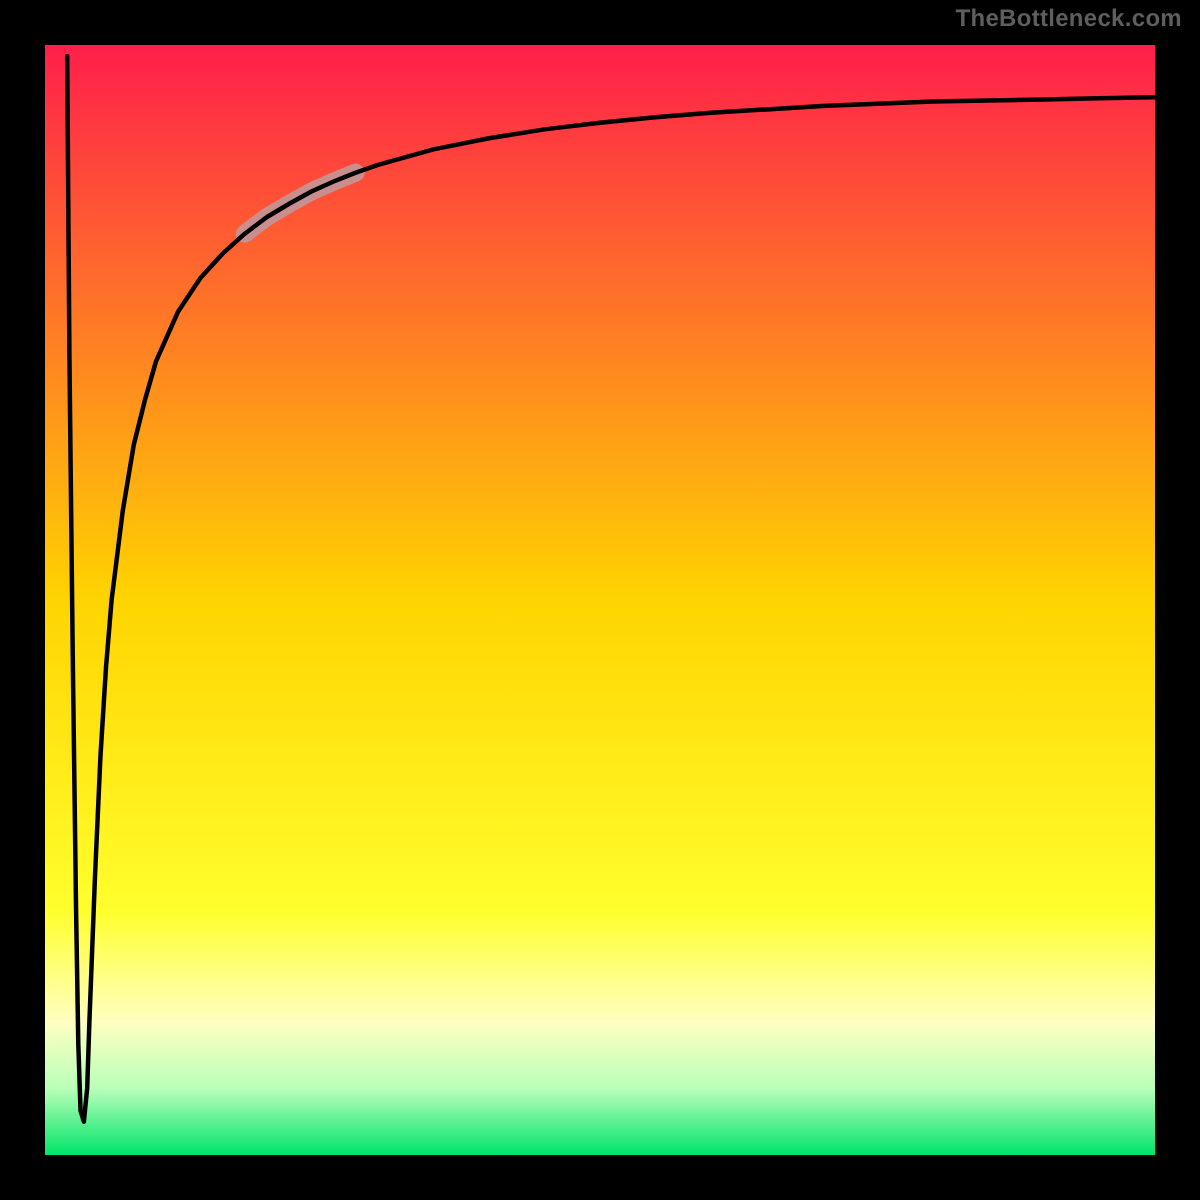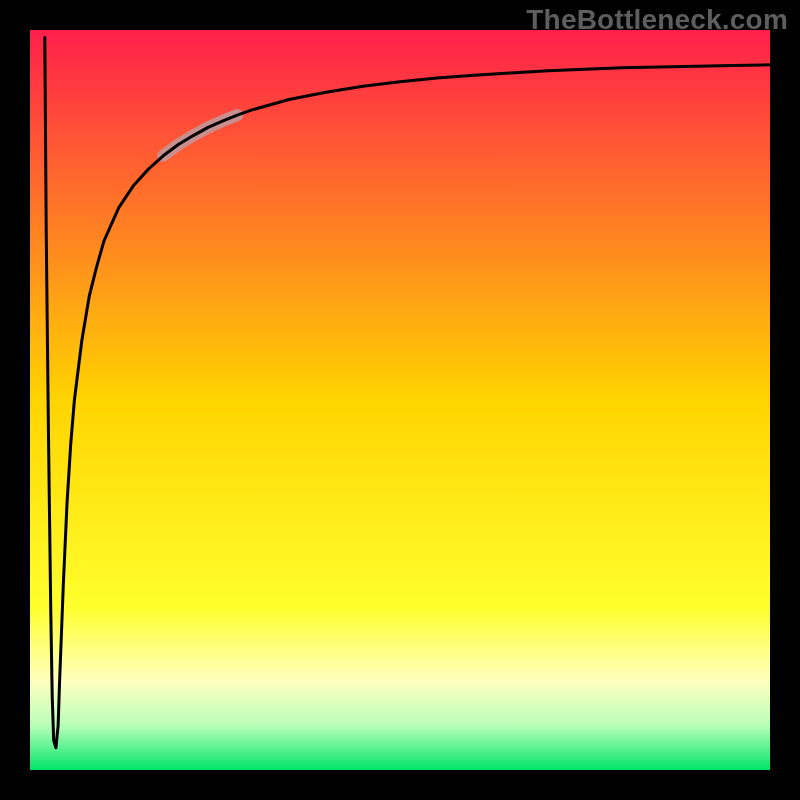--- a/index.html
+++ b/index.html
@@ -14,21 +14,21 @@
   .stage {
     position: relative;
     width: 800px;
     height: 800px;
   }
   .watermark {
     position: absolute;
     top: 4px;
     right: 12px;
     color: #5e5e5e;
-    font-size: 28px;
+    font-size: 16px;
     font-weight: 600;
     letter-spacing: 0.2px;
     user-select: none;
   }
   .plot {
     position: absolute;
     left: 30px;
     top: 30px;
     width: 740px;
     height: 740px;

